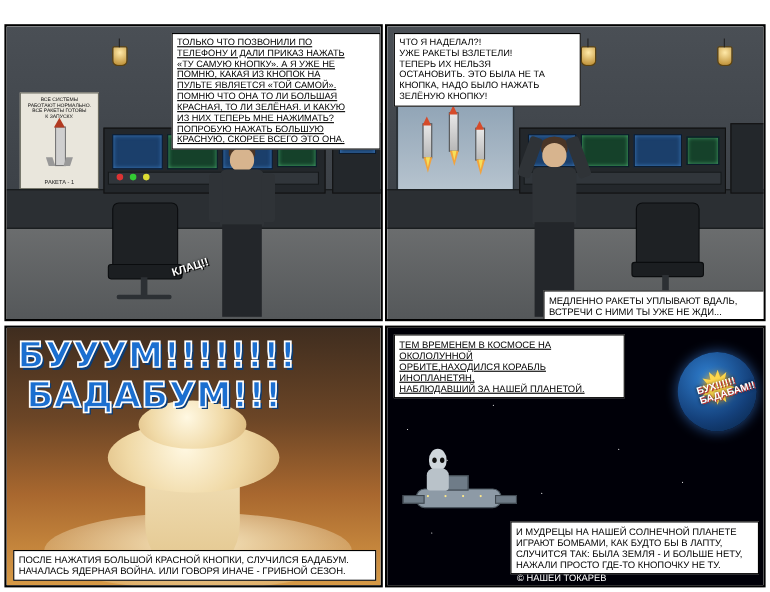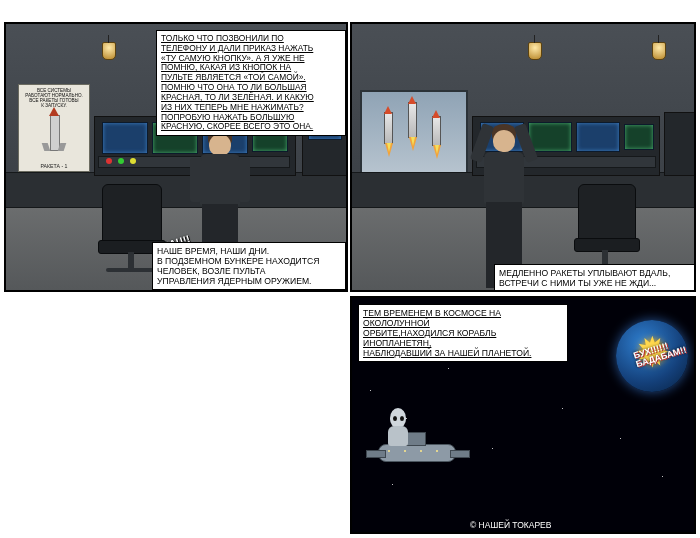--- a/index.html
+++ b/index.html
@@ -381,24 +381,20 @@
 ТЕЛЕФОНУ И ДАЛИ ПРИКАЗ НАЖАТЬ
 «ТУ САМУЮ КНОПКУ». А Я УЖЕ НЕ
 ПОМНЮ, КАКАЯ ИЗ КНОПОК НА
 ПУЛЬТЕ ЯВЛЯЕТСЯ «ТОЙ САМОЙ».
 ПОМНЮ ЧТО ОНА ТО ЛИ БОЛЬШАЯ
 КРАСНАЯ, ТО ЛИ ЗЕЛЁНАЯ. И КАКУЮ
 ИЗ НИХ ТЕПЕРЬ МНЕ НАЖИМАТЬ?
 ПОПРОБУЮ НАЖАТЬ БОЛЬШУЮ
 КРАСНУЮ, СКОРЕЕ ВСЕГО ЭТО ОНА.</div>
 
-    <div class="bubble caption" style="left:146px; top:218px; width:194px;">НАШЕ ВРЕМЯ, НАШИ ДНИ.
-В ПОДЗЕМНОМ БУНКЕРЕ НАХОДИТСЯ
-ЧЕЛОВЕК, ВОЗЛЕ ПУЛЬТА
-УПРАВЛЕНИЯ ЯДЕРНЫМ ОРУЖИЕМ.</div>
   </div>
 
   <div class="panel" style="left:350px; top:22px; width:346px; height:270px;">
     <div class="room">
       <div class="wall"></div>
       <div class="floor"></div>
 
       <div class="lamp" style="left:176px; top:18px;"></div>
       <div class="lamp" style="left:300px; top:18px;"></div>
 
@@ -436,25 +432,45 @@
       <div class="person" style="left:120px; top:96px; width:64px; height:170px;">
         <div class="p-hair" style="left:20px; top:4px; width:24px; height:16px;"></div>
         <div class="p-head" style="left:21px; top:10px; width:22px; height:22px;"></div>
         <div class="p-arm" style="left:4px; top:4px; width:12px; height:38px; transform:rotate(20deg);"></div>
         <div class="p-arm" style="left:48px; top:4px; width:12px; height:38px; transform:rotate(-20deg);"></div>
         <div class="p-body" style="left:12px; top:32px; width:40px; height:52px;"></div>
         <div class="p-legs" style="left:14px; top:82px; width:36px; height:86px;"></div>
       </div>
     </div>
 
+    <div class="bubble" style="left:6px; top:6px; width:170px;">ЧТО Я НАДЕЛАЛ?!
+УЖЕ РАКЕТЫ ВЗЛЕТЕЛИ!
+ТЕПЕРЬ ИХ НЕЛЬЗЯ
+ОСТАНОВИТЬ. ЭТО БЫЛА НЕ ТА
+КНОПКА, НАДО БЫЛО НАЖАТЬ
+ЗЕЛЁНУЮ КНОПКУ!</div>
 
     <div class="bubble caption" style="left:142px; top:240px; width:234px;">МЕДЛЕННО РАКЕТЫ УПЛЫВАЮТ ВДАЛЬ,
 ВСТРЕЧИ С НИМИ ТЫ УЖЕ НЕ ЖДИ...</div>
   </div>
 
+  <div class="panel" style="left:4px; top:296px; width:344px; height:238px;">
+    <div class="boom-panel-bg"></div>
+
+    <div class="mushroom-base" style="left:34px; top:168px; width:280px; height:70px;"></div>
+    <div class="mushroom-stem" style="left:126px; top:112px; width:86px; height:110px;"></div>
+    <div class="mushroom-cap" style="left:92px; top:86px; width:156px; height:64px;"></div>
+    <div class="mushroom-cap" style="left:120px; top:66px; width:98px; height:44px;"></div>
+
+    <div class="boom-text" style="left:10px; top:6px; font-size:32px;">БУУУМ!!!!!!!!</div>
+    <div class="boom-text" style="left:18px; top:42px; font-size:32px;">БАДАБУМ!!!</div>
+
+    <div class="bubble caption" style="left:6px; top:202px; width:330px;">ПОСЛЕ НАЖАТИЯ БОЛЬШОЙ КРАСНОЙ КНОПКИ, СЛУЧИЛСЯ БАДАБУМ.
+НАЧАЛАСЬ ЯДЕРНАЯ ВОЙНА. ИЛИ ГОВОРЯ ИНАЧЕ - ГРИБНОЙ СЕЗОН.</div>
+  </div>
 
   <div class="panel" style="left:350px; top:296px; width:346px; height:238px;">
     <div class="space">
       <div class="star" style="left:18px; top:92px;"></div>
       <div class="star" style="left:54px; top:120px;"></div>
       <div class="star" style="left:96px; top:70px;"></div>
       <div class="star" style="left:140px; top:150px;"></div>
       <div class="star" style="left:210px; top:110px;"></div>
       <div class="star" style="left:268px; top:140px;"></div>
       <div class="star" style="left:310px; top:178px;"></div>
@@ -479,17 +495,21 @@
       <div class="alien-eye" style="left:41px; top:118px;"></div>
       <div class="alien-eye" style="left:48px; top:118px;"></div>
       <div class="alien-body" style="left:36px; top:128px; width:20px; height:20px;"></div>
     </div>
 
     <div class="bubble caption" style="left:6px; top:6px; width:210px;text-decoration:underline;">ТЕМ ВРЕМЕНЕМ В КОСМОСЕ НА ОКОЛОЛУННОЙ
 ОРБИТЕ,НАХОДИЛСЯ КОРАБЛЬ ИНОПЛАНЕТЯН,
 НАБЛЮДАВШИЙ ЗА НАШЕЙ ПЛАНЕТОЙ.</div>
 
 
+    <div class="bubble caption" style="left:112px; top:176px; width:226px;">И МУДРЕЦЫ НА НАШЕЙ СОЛНЕЧНОЙ ПЛАНЕТЕ
+ИГРАЮТ БОМБАМИ, КАК БУДТО БЫ В ЛАПТУ,
+СЛУЧИТСЯ ТАК: БЫЛА ЗЕМЛЯ - И БОЛЬШЕ НЕТУ,
+НАЖАЛИ ПРОСТО ГДЕ-ТО КНОПОЧКУ НЕ ТУ.</div>
 
     <div class="signature" style="left:118px; top:222px;">© НАШЕЙ ТОКАРЕВ</div>
   </div>
 
 </div>
 
 </body></html>

